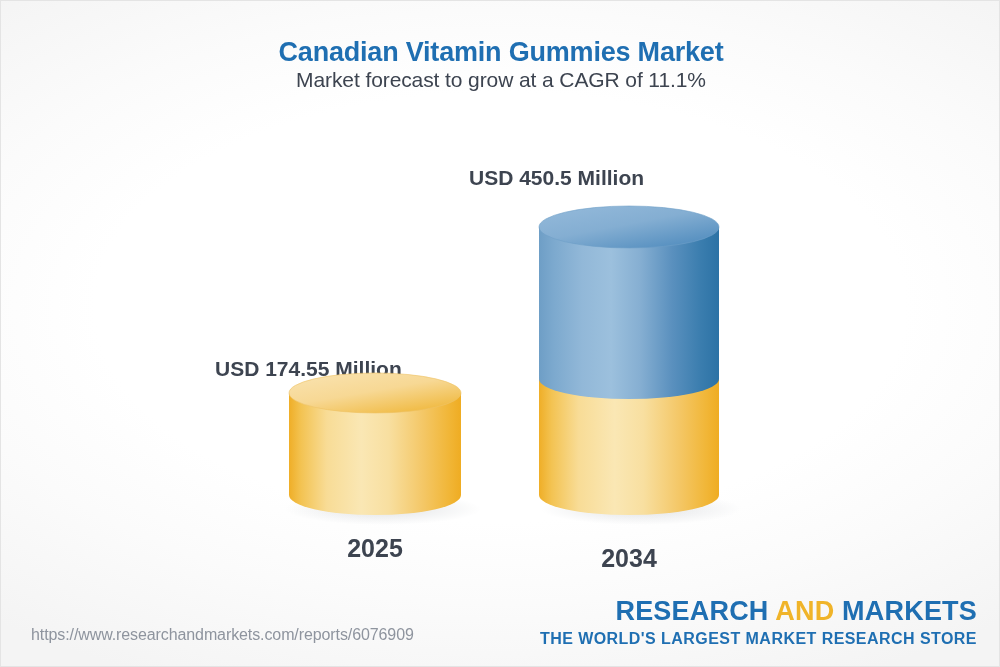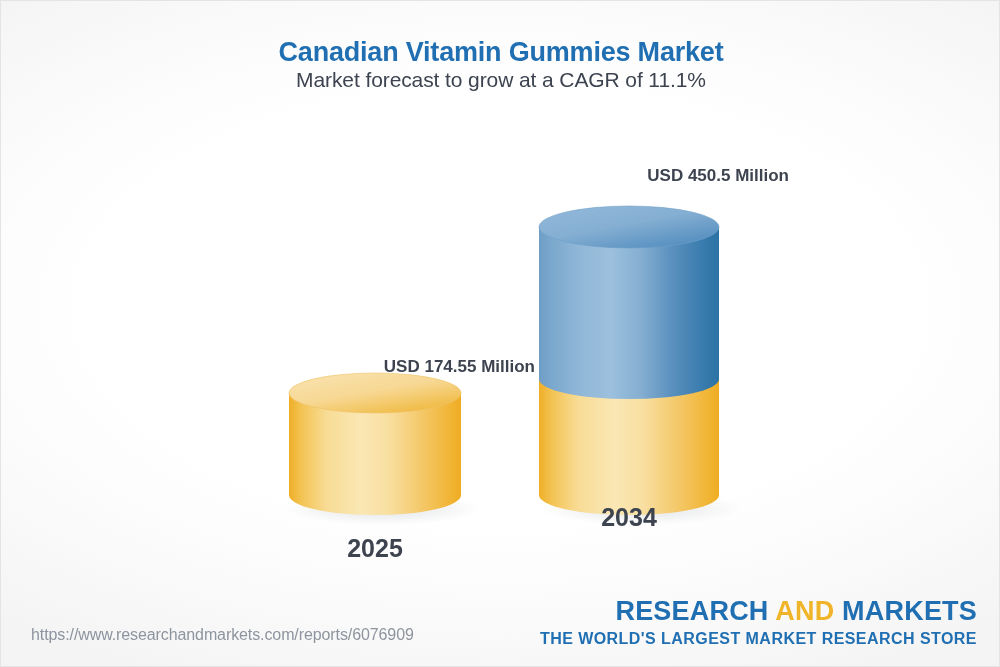--- a/index.html
+++ b/index.html
@@ -50,25 +50,25 @@
   .plot {
     position: absolute;
     left: 0;
     top: 0;
     width: 1000px;
     height: 667px;
   }
 
   .value-label {
     position: absolute;
-    font-size: 17px;
+    font-size: 21px;
     font-weight: bold;
     color: #3d4450;
     white-space: nowrap;
-    text-align: right;
+    text-align: left;
   }
   .cat-label {
     position: absolute;
     font-size: 25px;
     font-weight: bold;
     color: #3d4450;
     white-space: nowrap;
     text-align: center;
   }
 
@@ -195,21 +195,21 @@
         <ellipse cx="120" cy="312" rx="100" ry="16" fill="url(#gShadow)"></ellipse>
 
         <path d="M18,182 L18,298 A 90 20 0 0 0 198,298 L198,182 Z" fill="url(#gYellowBody)"></path>
 
         <path d="M18,30 L18,182 A 90 20 0 0 0 198,182 L198,30 Z" fill="url(#gBlueBody)"></path>
 
         <ellipse cx="108" cy="30" rx="90" ry="21" fill="url(#gBlueTop)" stroke="#6FA0C8" stroke-width="0.6"></ellipse>
       </svg>
     </div>
 
-    <div class="cat-label" style="left:508px; top:502px; width:240px;">2034</div>
+    <div class="cat-label" style="left:508px; top:543px; width:240px;">2034</div>
 
   </div>
 
   <div class="footer-url">https://www.researchandmarkets.com/reports/6076909</div>
 
   <div class="logo">
     <div class="logo-main"><span>RESEARCH </span><span class="logo-and">AND </span><span>MARKETS</span></div>
     <div class="logo-tag">THE WORLD'S LARGEST MARKET RESEARCH STORE</div>
   </div>
 

